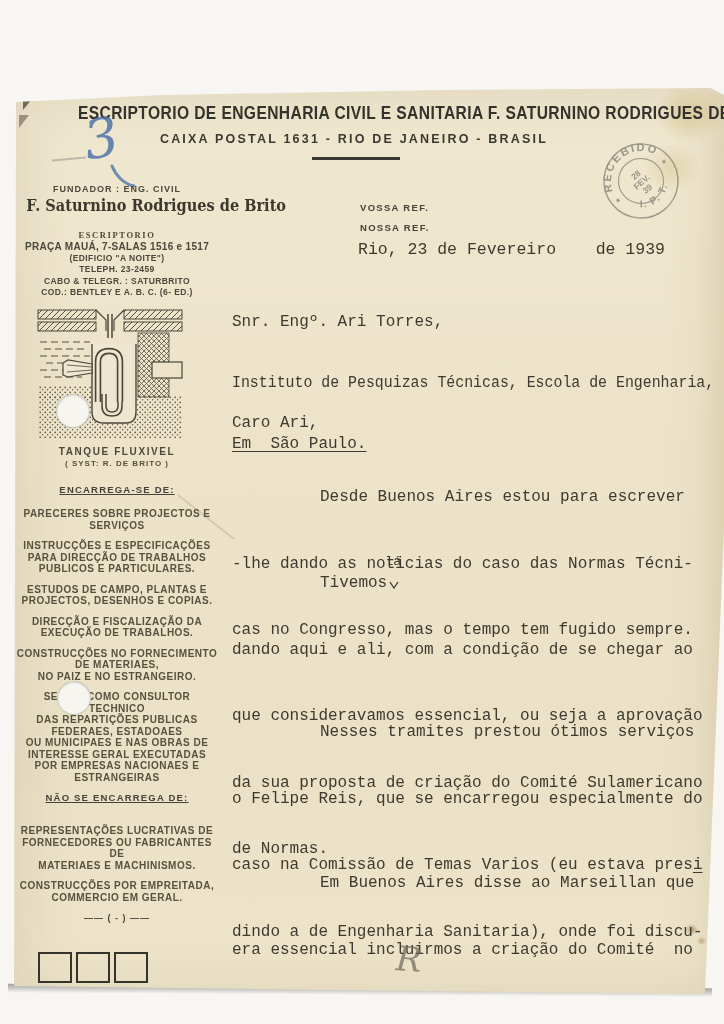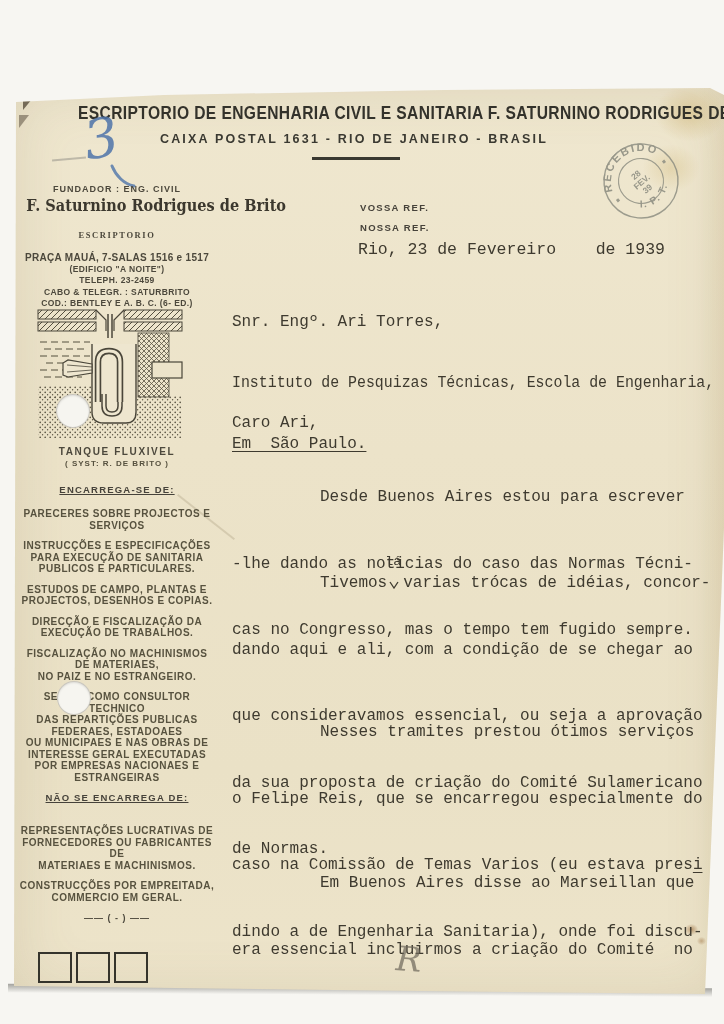--- a/index.html
+++ b/index.html
@@ -53,21 +53,21 @@
   .founder-label{position:absolute;left:0;top:96px;width:206px;text-align:center;
         font-size:9px;font-weight:bold;letter-spacing:1px;color:#4c483c;}
   .founder-name{position:absolute;left:0;top:108px;width:206px;text-align:center;
         font-family:"DejaVu Serif",serif;font-size:16.5px;font-weight:bold;color:#3c382e;
         white-space:nowrap;transform:scaleX(.88);}
   .office-label{position:absolute;left:0;top:142px;width:206px;text-align:center;
         font-size:8.5px;font-weight:bold;letter-spacing:1.6px;color:#4c483c;font-family:Liberation Serif, serif;}
   .addr{position:absolute;left:0;top:153px;width:206px;text-align:center;
         font-weight:bold;color:#4c483c;}
   .addr div{line-height:11.5px;font-size:8.5px;letter-spacing:.4px;}
-  .addr div:first-child{font-size:10px;letter-spacing:.3px;margin-top:11px;}
+  .addr div:first-child{font-size:10px;letter-spacing:.3px;}
   .figure{position:absolute;left:20px;top:218px;width:152px;height:136px;}
   .fig-cap{position:absolute;left:0;top:358px;width:206px;text-align:center;
         font-size:10px;font-weight:bold;letter-spacing:1.6px;color:#4c483c;}
   .fig-sub{position:absolute;left:0;top:371px;width:206px;text-align:center;
         font-size:8px;font-weight:bold;letter-spacing:1px;color:#56513f;}
   .enc-head{position:absolute;left:0;top:396px;width:206px;text-align:center;
         font-size:9.5px;font-weight:bold;letter-spacing:1.2px;color:#46423a;
         text-decoration:underline;}
   .svc-list{position:absolute;left:0;top:420px;width:206px;text-align:center;color:#57523f;}
   .svc{margin-bottom:9px;}
@@ -213,33 +213,33 @@
     <div class="fig-sub">( SYST: R. DE BRITO )</div>
 
     <div class="enc-head">ENCARREGA-SE DE:</div>
     <div class="svc-list">
       <div class="svc">
         <div>PARECERES SOBRE PROJECTOS E</div>
         <div>SERVIÇOS</div>
       </div>
       <div class="svc">
         <div>INSTRUCÇÕES E ESPECIFICAÇÕES</div>
-        <div>PARA EXECUÇÃO DE SANITARIA</div>
+        <div>PARA DIRECÇÃO DE TRABALHOS</div>
         <div>PUBLICOS E PARTICULARES.</div>
       </div>
       <div class="svc">
         <div>ESTUDOS DE CAMPO, PLANTAS E</div>
         <div>PROJECTOS, DESENHOS E COPIAS.</div>
       </div>
       <div class="svc">
         <div>DIRECÇÃO E FISCALIZAÇÃO DA</div>
         <div>EXECUÇÃO DE TRABALHOS.</div>
       </div>
       <div class="svc">
-        <div>FISCALIZAÇÃO NO MACHINISMOS</div>
+        <div>CONSTRUCÇÕES NO FORNECIMENTO</div>
         <div>DE MATERIAES,</div>
         <div>NO PAIZ E NO ESTRANGEIRO.</div>
       </div>
       <div class="svc">
         <div>SERVIR COMO CONSULTOR TECHNICO</div>
         <div>DAS REPARTIÇÕES PUBLICAS</div>
         <div>FEDERAES, ESTADOAES</div>
         <div>OU MUNICIPAES E NAS OBRAS DE</div>
         <div>INTERESSE GERAL EXECUTADAS</div>
         <div>POR EMPRESAS NACIONAES E</div>
@@ -278,21 +278,21 @@
 
     <div class="tw para p1">
       <div class="indent">Desde Buenos Aires estou para escrever</div>
       <div>-lhe dando as noticias do caso das Normas Técni-</div>
       <div>cas no Congresso, mas o tempo tem fugido sempre.</div>
     </div>
 
     <div class="tw para p2">
       <div class="indent"><span>Tivemos</span><span class="ins-wrap"><span class="ins-above">lá</span><svg class="ins-caret" width="10" height="8" viewBox="0 0 10 8">
               <path d="M1,1 L5,7 L9,1" fill="none" stroke="#3e3a2f" stroke-width="1.3"></path>
-            </svg></span><span>varias trócas de idéias, concor-</span></div>
+            </svg></span></div>
       <div>dando aqui e ali, com a condição de se chegar ao</div>
       <div>que consideravamos essencial, ou seja a aprovação</div>
       <div>da sua proposta de criação do Comité Sulamericano</div>
       <div>de Normas.</div>
     </div>
 
     <div class="tw para p3">
       <div class="indent">Nesses tramites prestou ótimos serviços</div>
       <div>o Felipe Reis, que se encarregou especialmente do</div>
       <div><span>caso na Comissão de Temas Varios (eu estava pres</span><span class="uline">i</span></div>

